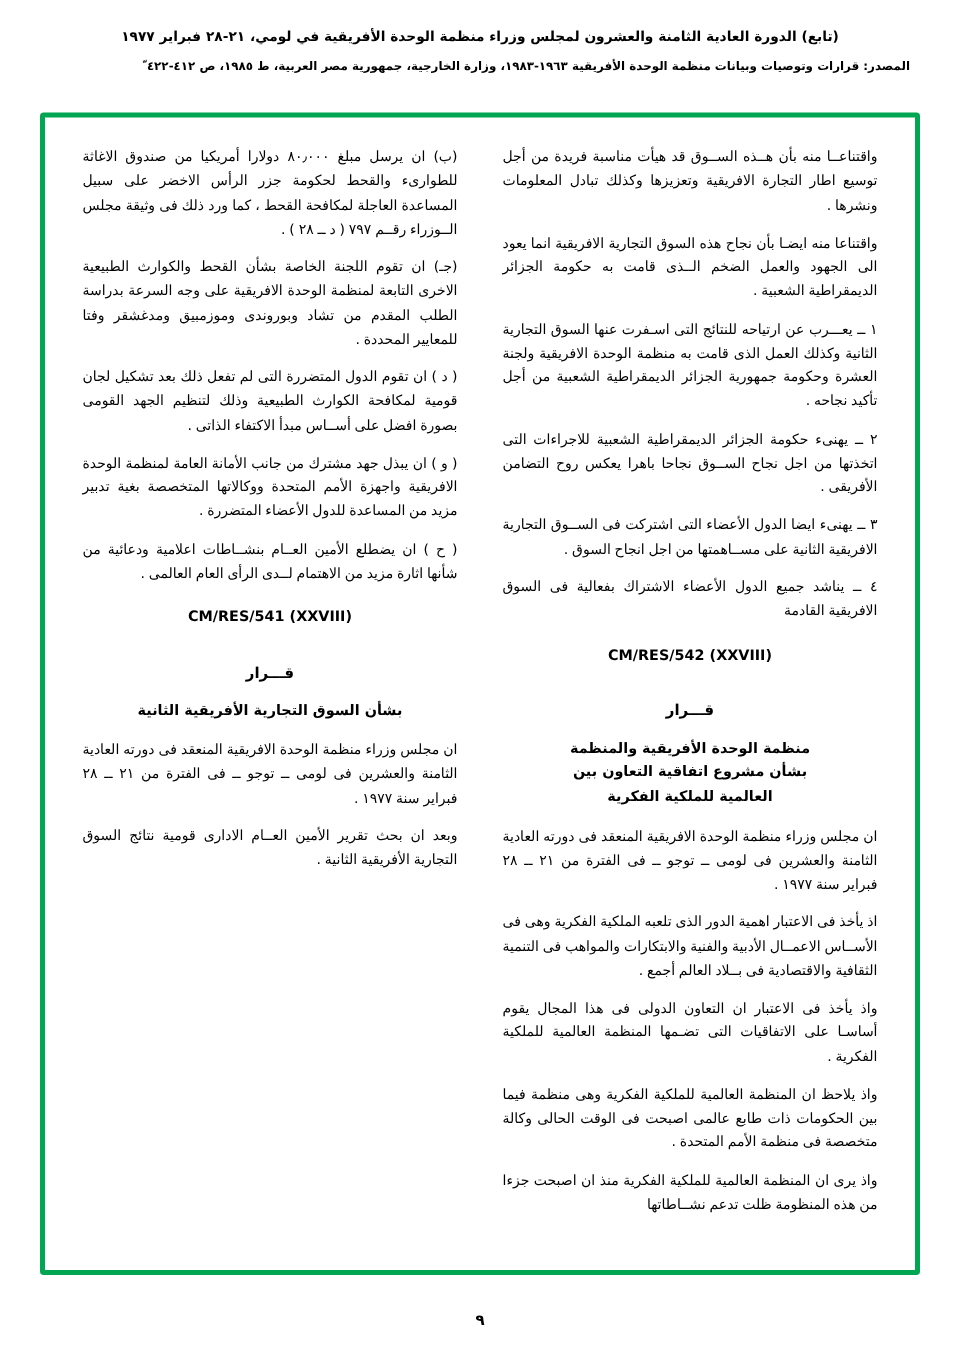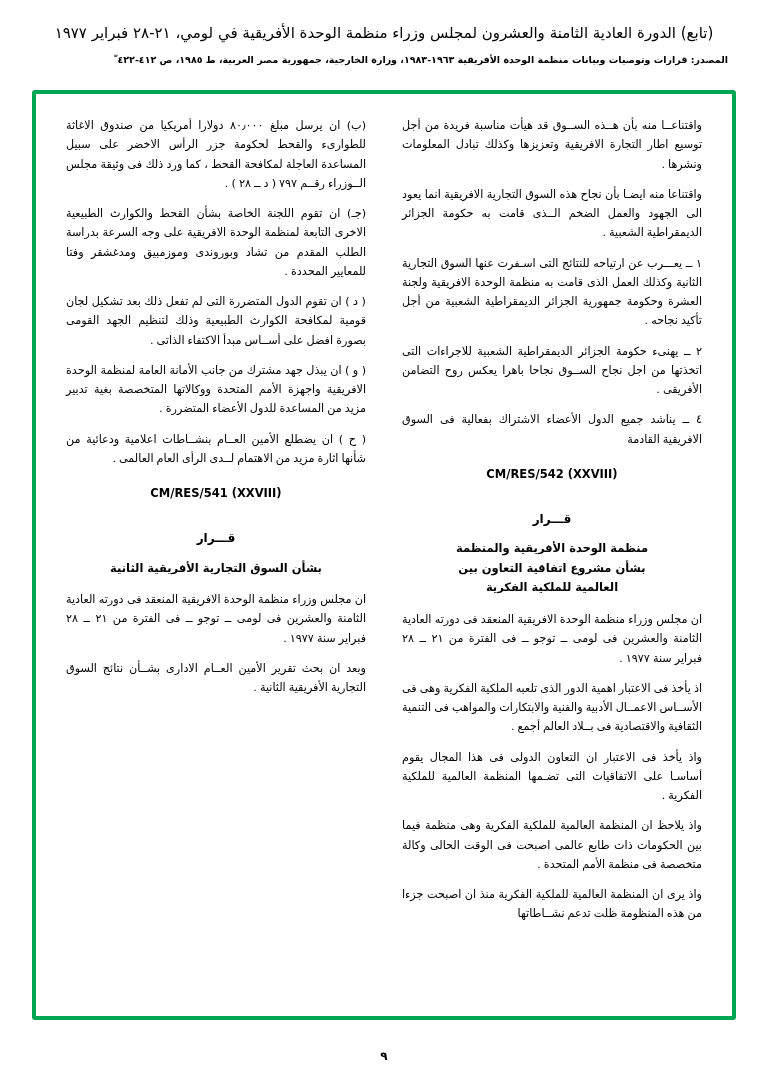--- a/index.html
+++ b/index.html
@@ -20,22 +20,22 @@
     height: 1085px;
     position: relative;
     box-sizing: border-box;
     padding: 0;
   }
   .header {
     text-align: center;
     padding: 22px 40px 6px 40px;
   }
   .header .title {
-    font-size: 15px;
-    font-weight: normal;
+    font-size: 11px;
+    font-weight: bold;
     line-height: 1.5;
     letter-spacing: 0px;
   }
   .header .source {
     font-size: 9.5px;
     font-weight: bold;
     margin-top: 8px;
     line-height: 1.5;
     text-align: right;
   }
@@ -121,20 +121,21 @@
   </div>
 
   <div class="frame">
     <div class="columns">
 
       <div class="col col-right">
         <p class="para">واقتناعــا منه بأن هــذه الســوق قد هيأت مناسبة فريدة من أجل توسيع اطار التجارة الافريقية وتعزيزها وكذلك تبادل المعلومات ونشرها .</p>
         <p class="para">واقتناعا منه ايضـا بأن نجاح هذه السوق التجارية الافريقية انما يعود الى الجهود والعمل الضخم الــذى قامت به حكومة الجزائر الديمقراطية الشعبية .</p>
         <p class="para">١ ــ يعـــرب عن ارتياحه للنتائج التى اسـفرت عنها السوق التجارية الثانية وكذلك العمل الذى قامت به منظمة الوحدة الافريقية ولجنة العشرة وحكومة جمهورية الجزائر الديمقراطية الشعبية من أجل تأكيد نجاحه .</p>
         <p class="para">٢ ــ يهنىء حكومة الجزائر الديمقراطية الشعبية للاجراءات التى اتخذتها من اجل نجاح الســوق نجاحا باهرا يعكس روح التضامن الأفريقى .</p>
+        <p class="para">٣ ــ يهنىء ايضا الدول الأعضاء التى اشتركت فى الســوق التجارية الافريقية الثانية على مســاهمتها من اجل انجاح السوق .</p>
         <p class="para">٤ ــ يناشد جميع الدول الأعضاء الاشتراك بفعالية فى السوق الافريقية القادمة</p>
 
         <div class="res-id">CM/RES/542 (XXVIII)</div>
         <div class="res-word">قـــرار</div>
         <div class="res-title">
           <div>منظمة الوحدة الأفريقية والمنظمة</div>
           <div>بشأن مشروع اتفاقية التعاون بين</div>
           <div>العالمية للملكية الفكرية</div>
         </div>
 
@@ -150,21 +151,21 @@
         <p class="para">(جـ) ان تقوم اللجنة الخاصة بشأن القحط والكوارث الطبيعية الاخرى التابعة لمنظمة الوحدة الافريقية على وجه السرعة بدراسة الطلب المقدم من تشاد وبوروندى وموزمبيق ومدغشقر وفتا للمعايير المحددة .</p>
         <p class="para">( د ) ان تقوم الدول المتضررة التى لم تفعل ذلك بعد تشكيل لجان قومية لمكافحة الكوارث الطبيعية وذلك لتنظيم الجهد القومى بصورة افضل على أســاس مبدأ الاكتفاء الذاتى .</p>
         <p class="para">( و ) ان يبذل جهد مشترك من جانب الأمانة العامة لمنظمة الوحدة الافريقية واجهزة الأمم المتحدة ووكالاتها المتخصصة بغية تدبير مزيد من المساعدة للدول الأعضاء المتضررة .</p>
         <p class="para">( ح ) ان يضطلع الأمين العــام بنشــاطات اعلامية ودعائية من شأنها اثارة مزيد من الاهتمام لــدى الرأى العام العالمى .</p>
 
         <div class="res-id">CM/RES/541 (XXVIII)</div>
         <div class="res-word">قـــرار</div>
         <div class="res-title">بشأن السوق التجارية الأفريقية الثانية</div>
 
         <p class="para">ان مجلس وزراء منظمة الوحدة الافريقية المنعقد فى دورته العادية الثامنة والعشرين فى لومى ــ توجو ــ فى الفترة من ٢١ ــ ٢٨ فبراير سنة ١٩٧٧ .</p>
-        <p class="para">وبعد ان بحث تقرير الأمين العــام الادارى بشــأن نتائج السوق التجارية الأفريقية الثانية .</p>
+        <p class="para">وبعد ان بحث تقرير الأمين العــام الادارى قومية نتائج السوق التجارية الأفريقية الثانية .</p>
       </div>
 
     </div>
   </div>
 
   <div class="page-number">٩</div>
 
 </div>
 
 </body></html>

